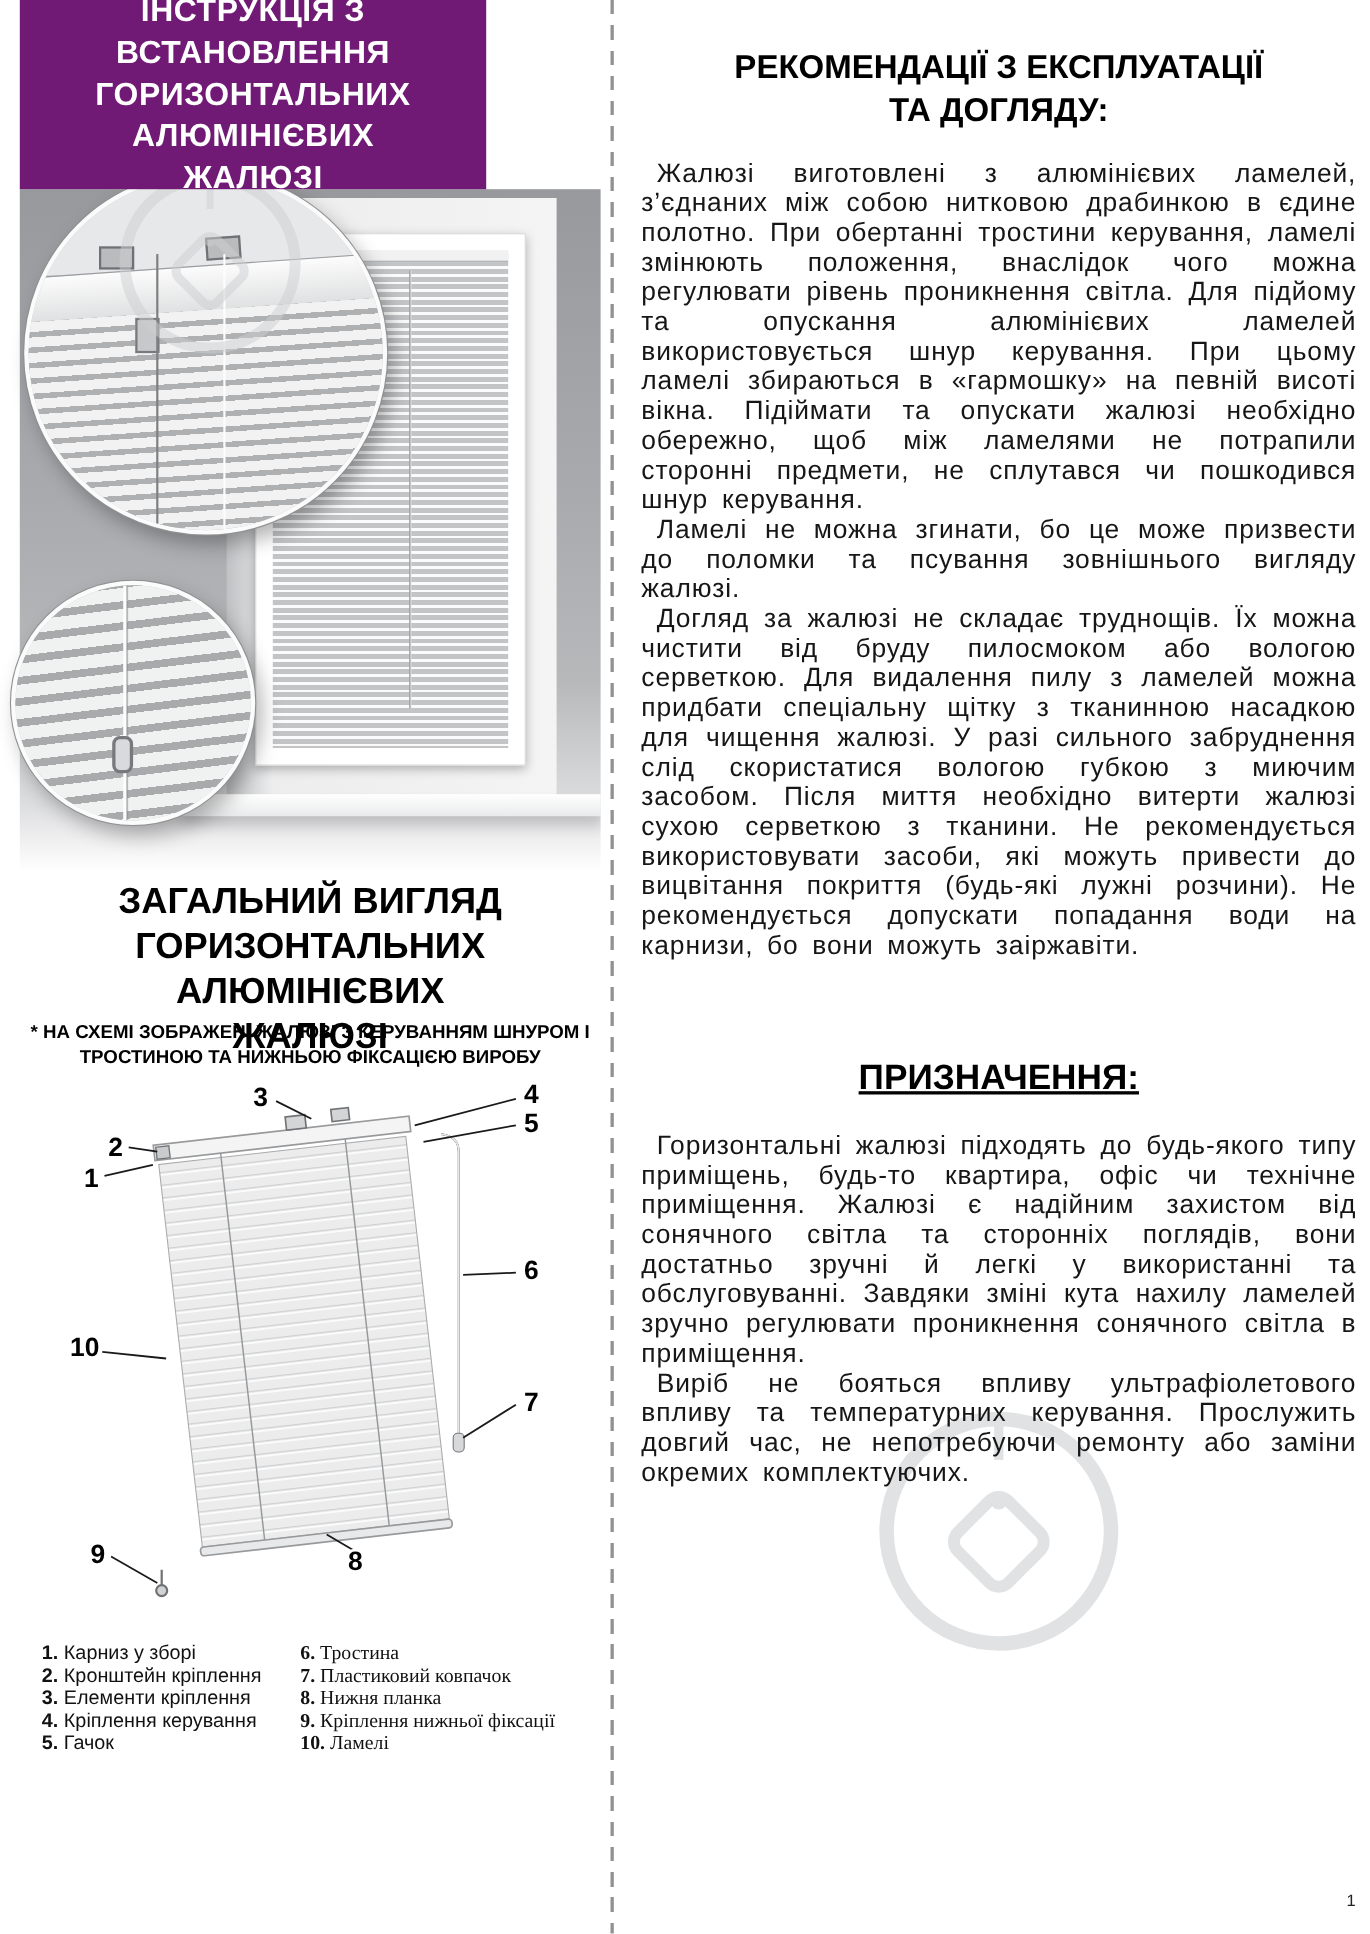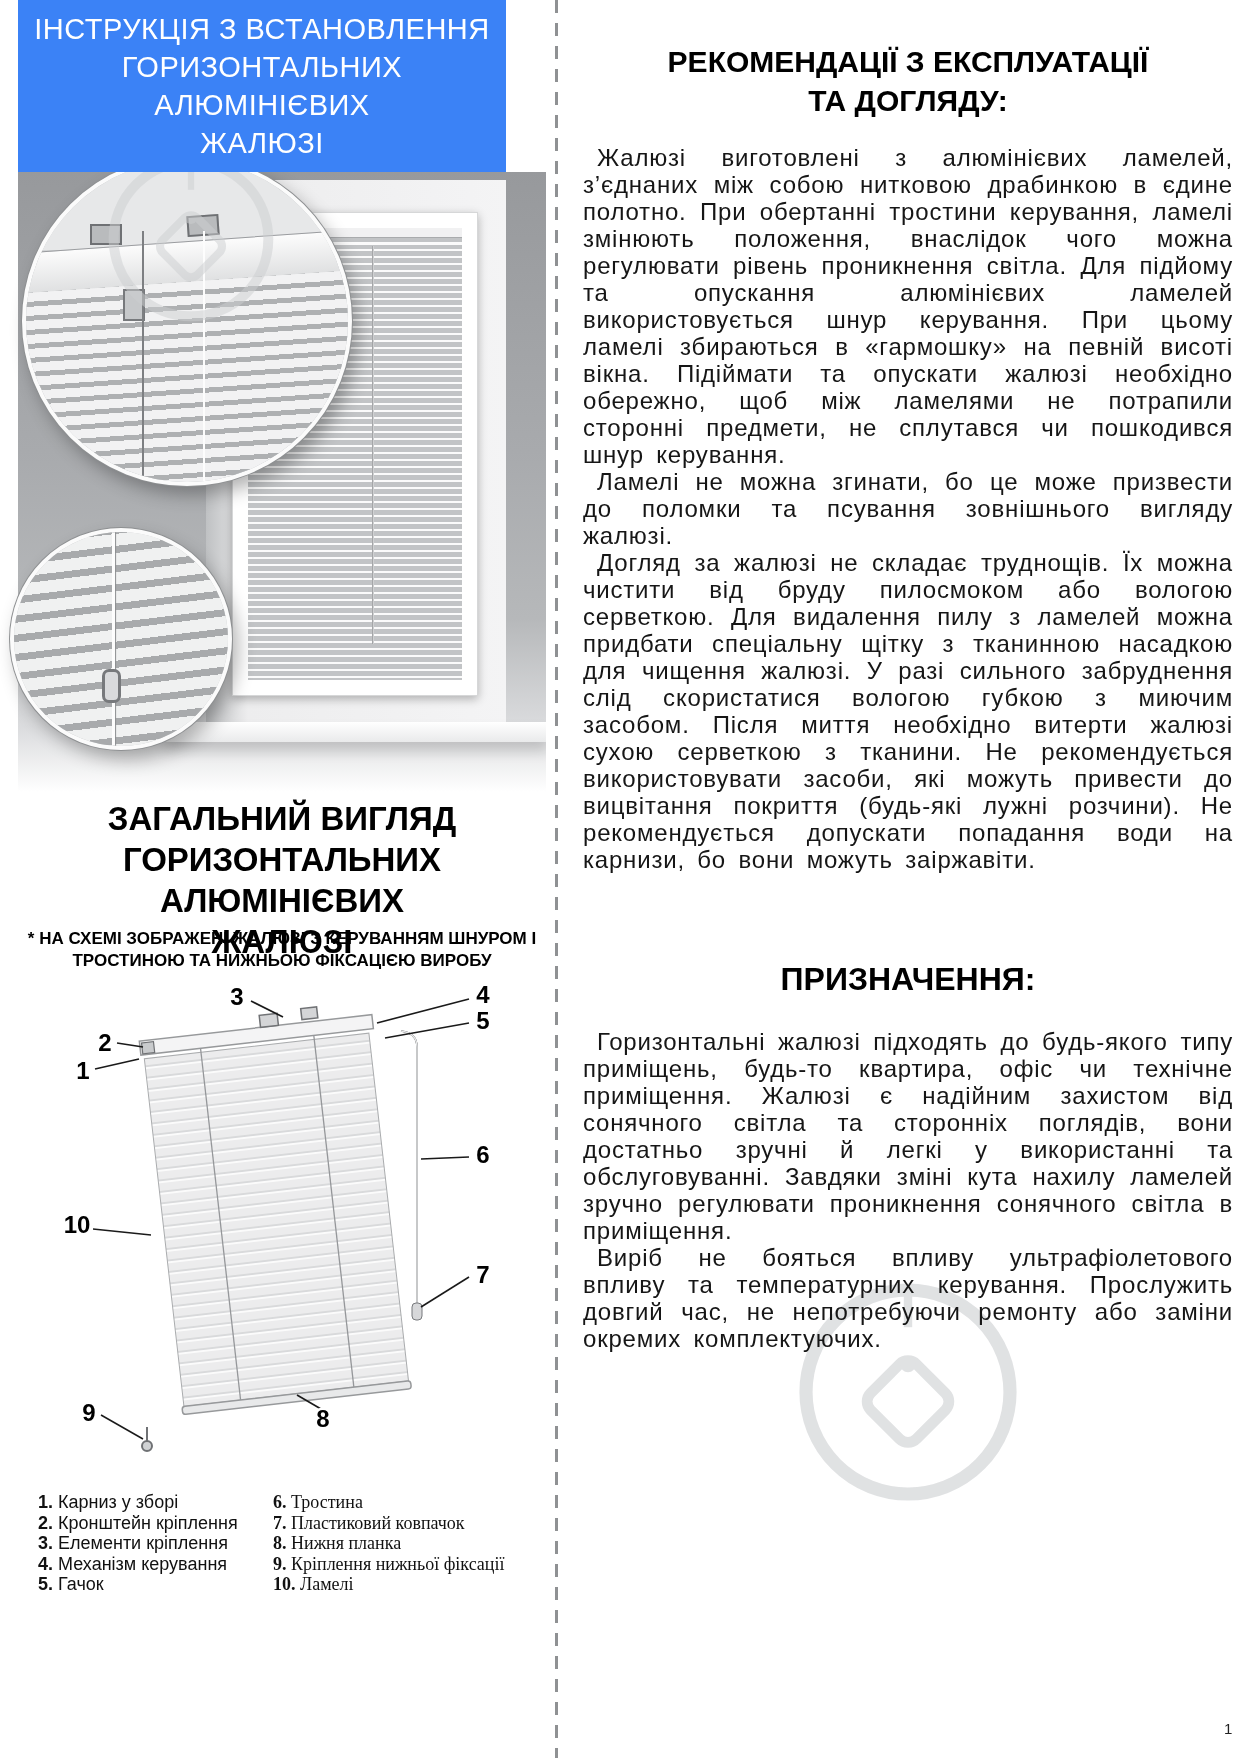--- a/index.html
+++ b/index.html
@@ -4,23 +4,23 @@
 <style>
   html,body{margin:0;padding:0;background:#fff;}
   .page{position:relative;width:1245px;height:1758px;background:#fff;overflow:hidden;
         font-family:"Liberation Sans","DejaVu Sans",sans-serif;color:#1b1b1b;}
 
   
   .divider{position:absolute;left:555px;top:0;width:3px;height:1758px;z-index:2;
            background:repeating-linear-gradient(180deg,#8f9193 0 13px,transparent 13px 23px);}
 
   
-  .header-block{position:absolute;left:18px;top:0;width:488px;height:172px;background:#3b82f6;
+  .header-block{position:absolute;left:18px;top:0;width:424px;height:172px;background:#701a75;
                 color:#fff;display:flex;flex-direction:column;justify-content:center;text-align:center;
-                font-weight:400;font-size:29px;line-height:38px;letter-spacing:.5px;z-index:6;}
+                font-weight:700;font-size:29px;line-height:38px;letter-spacing:.5px;z-index:6;}
 
   
   .photo{position:absolute;left:18px;top:172px;width:528px;height:620px;overflow:hidden;z-index:1;
          background:linear-gradient(180deg,#97999c 0%,#a8aaad 45%,#b6b8ba 72%,#dcdddf 90%,#ffffff 100%);}
   .niche{position:absolute;left:188px;top:8px;width:300px;height:548px;
          background:linear-gradient(90deg,#bfc1c3,#ededee 14%,#f4f4f5);}
   .frame{position:absolute;left:214px;top:40px;width:244px;height:482px;background:#fff;
          box-shadow:0 3px 9px rgba(0,0,0,.28);border:1px solid #d6d7d8;}
   .glass{position:absolute;left:15px;top:15px;right:15px;bottom:15px;
          background:repeating-linear-gradient(180deg,#fbfbfb 0 2.5px,#c2c4c6 2.5px 7px);}
@@ -74,21 +74,21 @@
   .legend-col{width:235px;}
   .legend-col.c2{width:273px;font-family:Liberation Serif, serif;}
   .legend-item{white-space:nowrap;}
   .ln{font-weight:700;}
 
   
   .right-col{position:absolute;left:583px;top:42px;width:650px;z-index:1;}
   .care-title{text-align:center;font-weight:700;font-size:30px;line-height:39px;color:#000;margin:0 0 24px 0;}
   .body-p{font-size:24px;line-height:27px;text-align:justify;text-indent:14px;margin:0;
           letter-spacing:.8px;word-spacing:5px;color:#161616;}
-  .purpose-title{text-align:center;font-weight:700;font-size:32px;color:#000;margin:88px 0 30px 0;}
+  .purpose-title{text-align:center;font-weight:700;font-size:32px;color:#000;margin:88px 0 30px 0;text-decoration:underline;}
   .page-num{position:absolute;left:1224px;top:1720px;font-size:15px;color:#222;z-index:2;}
 </style>
 </head>
 <body>
 
 <div class="page">
 
   <div class="divider"></div>
 
   <div class="header-block">
@@ -189,21 +189,21 @@
     <text class="dnum" x="298" y="452">8</text>
     <text class="dnum" x="64" y="446">9</text>
     <text class="dnum" x="52" y="258">10</text>
   </svg>
 
   <div class="legend">
     <div class="legend-col c1">
       <div class="legend-item"><span class="ln">1.</span> <span>Карниз у зборі</span></div>
       <div class="legend-item"><span class="ln">2.</span> <span>Кронштейн кріплення</span></div>
       <div class="legend-item"><span class="ln">3.</span> <span>Елементи кріплення</span></div>
-      <div class="legend-item"><span class="ln">4.</span> <span>Механізм керування</span></div>
+      <div class="legend-item"><span class="ln">4.</span> <span>Кріплення керування</span></div>
       <div class="legend-item"><span class="ln">5.</span> <span>Гачок</span></div>
     </div>
     <div class="legend-col c2">
       <div class="legend-item"><span class="ln">6.</span> <span>Тростина</span></div>
       <div class="legend-item"><span class="ln">7.</span> <span>Пластиковий ковпачок</span></div>
       <div class="legend-item"><span class="ln">8.</span> <span>Нижня планка</span></div>
       <div class="legend-item"><span class="ln">9.</span> <span>Кріплення нижньої фіксації</span></div>
       <div class="legend-item"><span class="ln">10.</span> <span>Ламелі</span></div>
     </div>
   </div>

